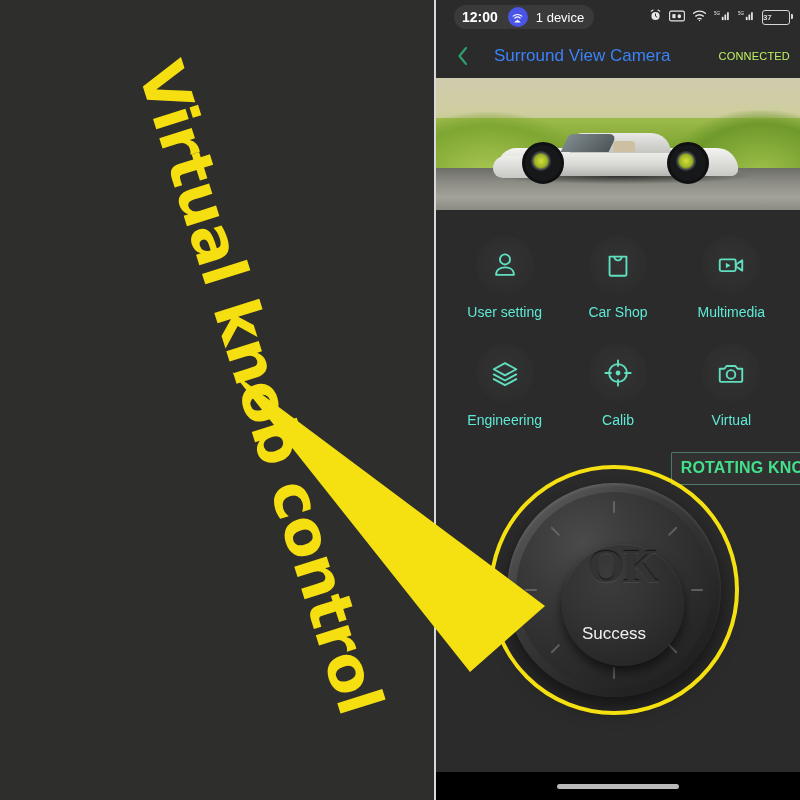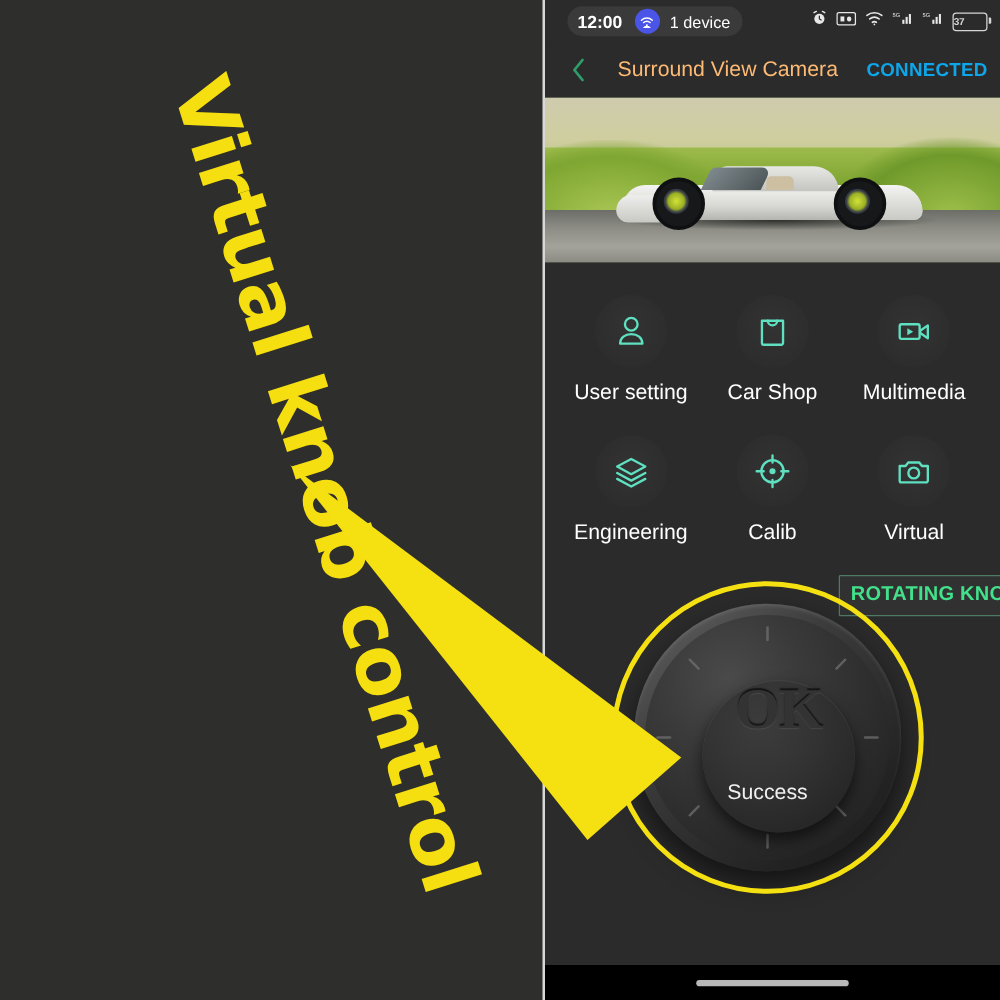--- a/index.html
+++ b/index.html
@@ -133,30 +133,30 @@
     align-items: center;
     padding: 0 8px 0 12px;
     background: #2b2b2b;
   }
   #back-btn {
     width: 30px; height: 30px;
     display: flex; align-items: center; justify-content: center;
     flex: 0 0 auto;
   }
   #header-title {
-    color: #fdba74;
+    color: #3b82f6;
     font-size: 17px;
     margin-left: 16px;
     white-space: nowrap;
   }
   #conn-status {
     margin-left: auto;
-    color: #0ea5e9;
-    font-size: 15px;
-    font-weight: bold;
+    color: #bef264;
+    font-size: 11px;
+    font-weight: normal;
     letter-spacing: 0.2px;
     white-space: nowrap;
     padding-right: 2px;
   }
 
   
   #hero {
     position: relative;
     height: 132px;
     overflow: hidden;
@@ -257,22 +257,22 @@
   .fn-circle {
     width: 58px; height: 58px;
     border-radius: 50%;
     background: radial-gradient(circle at 50% 45%, #333333 0%, #2d2d2d 70%, #2a2a2a 100%);
     display: flex;
     align-items: center;
     justify-content: center;
   }
   .fn-circle svg { display: block; }
   .fn-label {
-    color: #ffffff;
-    font-size: 17px;
+    color: #5eead4;
+    font-size: 14px;
     white-space: nowrap;
   }
 
   
   #knob-chip-row {
     display: flex;
     justify-content: flex-end;
     padding: 16px 0 0 0;
   }
   #rotating-knob-chip {

